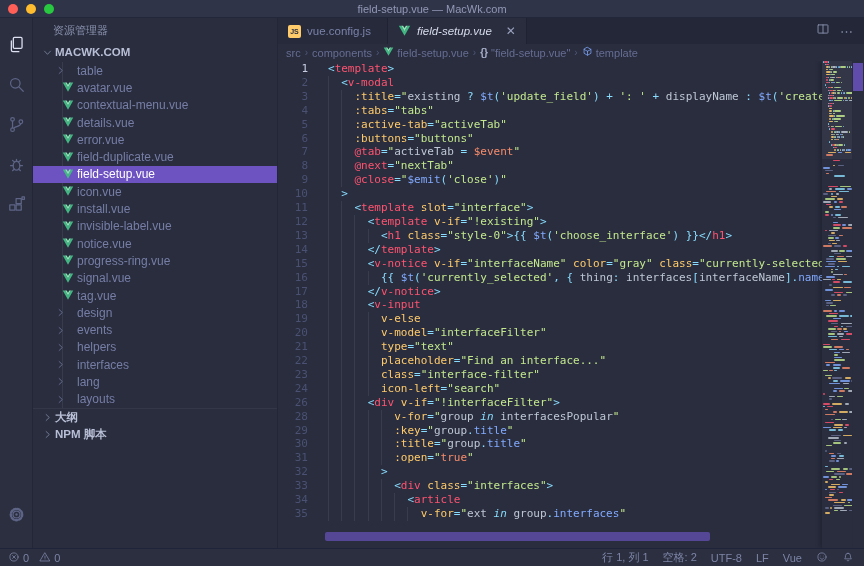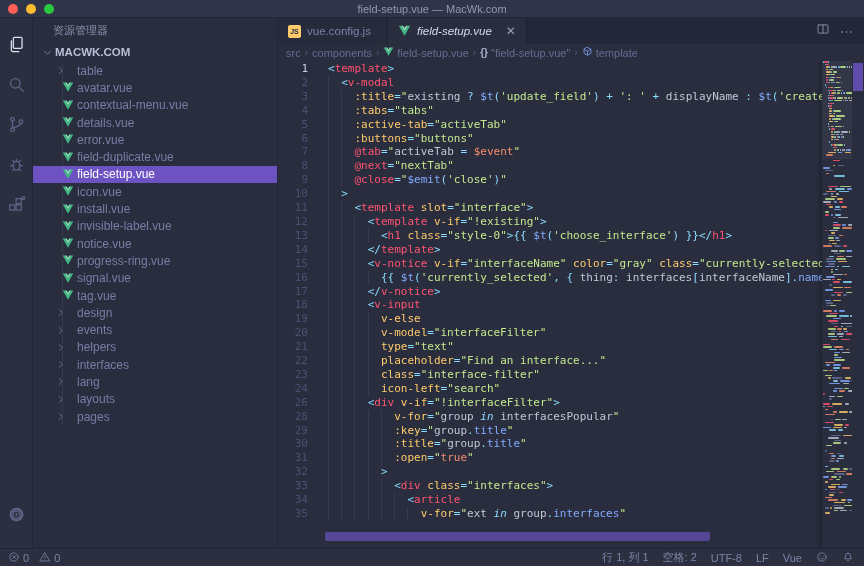--- a/index.html
+++ b/index.html
@@ -331,27 +331,37 @@
           <span class="tlabel">lang</span>
         </div>
         <div class="trow">
           <span class="chev">
             <svg viewBox="0 0 24 24" fill="none" stroke="currentColor" stroke-width="1.6" stroke-linecap="round" stroke-linejoin="round">
               <path d="M9 5.5l7 6.5-7 6.5"></path>
             </svg>
           </span>
           <span class="tlabel">layouts</span>
         </div>
-        <div class="trow">
+      </div>
+    <div class="sb-bottomsec" id="sb-bottom">
+        <div class="sb-section" style="height: 17px;">
           <span class="chev">
             <svg viewBox="0 0 24 24" fill="none" stroke="currentColor" stroke-width="1.6" stroke-linecap="round" stroke-linejoin="round">
               <path d="M9 5.5l7 6.5-7 6.5"></path>
             </svg>
           </span>
-          <span class="tlabel">pages</span>
+          <span>大纲</span>
+        </div>
+        <div class="sb-section" style="height: 17px;">
+          <span class="chev">
+            <svg viewBox="0 0 24 24" fill="none" stroke="currentColor" stroke-width="1.6" stroke-linecap="round" stroke-linejoin="round">
+              <path d="M9 5.5l7 6.5-7 6.5"></path>
+            </svg>
+          </span>
+          <span>NPM 脚本</span>
         </div>
       </div>
   </div>
 
   <div class="editor">
     <div class="tabbar" id="tabbar">
         <div class="tab">
           <span class="js-badge">JS</span>
           <span class="tab-label">vue.config.js</span>
         </div>
@@ -415,21 +425,21 @@
           <div class="cl"><span class="ln">10</span><span class="lc"><span class="ind"></span><span style="color: rgb(137, 221, 255);">&gt;</span></span></div>
           <div class="cl"><span class="ln">11</span><span class="lc"><span class="ind"></span><span class="ind"></span><span style="color: rgb(137, 221, 255);">&lt;</span><span style="color: rgb(255, 83, 112);">template</span><span style="color: rgb(255, 203, 107);"> slot</span><span style="color: rgb(137, 221, 255);">=</span><span style="color: rgb(195, 232, 141);">"interface"</span><span style="color: rgb(137, 221, 255);">&gt;</span></span></div>
           <div class="cl"><span class="ln">12</span><span class="lc"><span class="ind"></span><span class="ind"></span><span class="ind"></span><span style="color: rgb(137, 221, 255);">&lt;</span><span style="color: rgb(255, 83, 112);">template</span><span style="color: rgb(255, 203, 107);"> v-if</span><span style="color: rgb(137, 221, 255);">=</span><span style="color: rgb(195, 232, 141);">"!existing"</span><span style="color: rgb(137, 221, 255);">&gt;</span></span></div>
           <div class="cl"><span class="ln">13</span><span class="lc"><span class="ind"></span><span class="ind"></span><span class="ind"></span><span class="ind"></span><span style="color: rgb(137, 221, 255);">&lt;</span><span style="color: rgb(255, 83, 112);">h1</span><span style="color: rgb(255, 203, 107);"> class</span><span style="color: rgb(137, 221, 255);">=</span><span style="color: rgb(195, 232, 141);">"style-0"</span><span style="color: rgb(137, 221, 255);">&gt;{{ </span><span style="color: rgb(130, 170, 255);">$t</span><span style="color: rgb(137, 221, 255);">(</span><span style="color: rgb(195, 232, 141);">'choose_interface'</span><span style="color: rgb(137, 221, 255);">) }}</span><span style="color: rgb(137, 221, 255);">&lt;/</span><span style="color: rgb(255, 83, 112);">h1</span><span style="color: rgb(137, 221, 255);">&gt;</span></span></div>
           <div class="cl"><span class="ln">14</span><span class="lc"><span class="ind"></span><span class="ind"></span><span class="ind"></span><span style="color: rgb(137, 221, 255);">&lt;/</span><span style="color: rgb(255, 83, 112);">template</span><span style="color: rgb(137, 221, 255);">&gt;</span></span></div>
           <div class="cl"><span class="ln">15</span><span class="lc"><span class="ind"></span><span class="ind"></span><span class="ind"></span><span style="color: rgb(137, 221, 255);">&lt;</span><span style="color: rgb(255, 83, 112);">v-notice</span><span style="color: rgb(255, 203, 107);"> v-if</span><span style="color: rgb(137, 221, 255);">=</span><span style="color: rgb(195, 232, 141);">"interfaceName"</span><span style="color: rgb(255, 203, 107);"> color</span><span style="color: rgb(137, 221, 255);">=</span><span style="color: rgb(195, 232, 141);">"gray"</span><span style="color: rgb(255, 203, 107);"> class</span><span style="color: rgb(137, 221, 255);">=</span><span style="color: rgb(195, 232, 141);">"currently-selected"</span></span></div>
           <div class="cl"><span class="ln">16</span><span class="lc"><span class="ind"></span><span class="ind"></span><span class="ind"></span><span class="ind"></span><span style="color: rgb(137, 221, 255);">{{ </span><span style="color: rgb(130, 170, 255);">$t</span><span style="color: rgb(137, 221, 255);">(</span><span style="color: rgb(195, 232, 141);">'currently_selected'</span><span style="color: rgb(137, 221, 255);">, { </span><span style="color: rgb(191, 199, 213);">thing</span><span style="color: rgb(137, 221, 255);">: </span><span style="color: rgb(191, 199, 213);">interfaces</span><span style="color: rgb(137, 221, 255);">[</span><span style="color: rgb(191, 199, 213);">interfaceName</span><span style="color: rgb(137, 221, 255);">].</span><span style="color: rgb(130, 170, 255);">name</span></span></div>
           <div class="cl"><span class="ln">17</span><span class="lc"><span class="ind"></span><span class="ind"></span><span class="ind"></span><span style="color: rgb(137, 221, 255);">&lt;/</span><span style="color: rgb(255, 83, 112);">v-notice</span><span style="color: rgb(137, 221, 255);">&gt;</span></span></div>
           <div class="cl"><span class="ln">18</span><span class="lc"><span class="ind"></span><span class="ind"></span><span class="ind"></span><span style="color: rgb(137, 221, 255);">&lt;</span><span style="color: rgb(255, 83, 112);">v-input</span></span></div>
           <div class="cl"><span class="ln">19</span><span class="lc"><span class="ind"></span><span class="ind"></span><span class="ind"></span><span class="ind"></span><span style="color: rgb(255, 203, 107);">v-else</span></span></div>
-          <div class="cl"><span class="ln">20</span><span class="lc"><span class="ind"></span><span class="ind"></span><span class="ind"></span><span class="ind"></span><span style="color: rgb(255, 203, 107); font-family: Liberation Mono, monospace;">v-model</span><span style="color: rgb(137, 221, 255);">=</span><span style="color: rgb(195, 232, 141);">"interfaceFilter"</span></span></div>
+          <div class="cl"><span class="ln">20</span><span class="lc"><span class="ind"></span><span class="ind"></span><span class="ind"></span><span class="ind"></span><span style="color: rgb(255, 203, 107);">v-model</span><span style="color: rgb(137, 221, 255);">=</span><span style="color: rgb(195, 232, 141);">"interfaceFilter"</span></span></div>
           <div class="cl"><span class="ln">21</span><span class="lc"><span class="ind"></span><span class="ind"></span><span class="ind"></span><span class="ind"></span><span style="color: rgb(255, 203, 107);">type</span><span style="color: rgb(137, 221, 255);">=</span><span style="color: rgb(195, 232, 141);">"text"</span></span></div>
           <div class="cl"><span class="ln">22</span><span class="lc"><span class="ind"></span><span class="ind"></span><span class="ind"></span><span class="ind"></span><span style="color: rgb(255, 203, 107);">placeholder</span><span style="color: rgb(137, 221, 255);">=</span><span style="color: rgb(195, 232, 141);">"Find an interface..."</span></span></div>
           <div class="cl"><span class="ln">23</span><span class="lc"><span class="ind"></span><span class="ind"></span><span class="ind"></span><span class="ind"></span><span style="color: rgb(255, 203, 107);">class</span><span style="color: rgb(137, 221, 255);">=</span><span style="color: rgb(195, 232, 141);">"interface-filter"</span></span></div>
           <div class="cl"><span class="ln">24</span><span class="lc"><span class="ind"></span><span class="ind"></span><span class="ind"></span><span class="ind"></span><span style="color: rgb(255, 203, 107);">icon-left</span><span style="color: rgb(137, 221, 255);">=</span><span style="color: rgb(195, 232, 141);">"search"</span></span></div>
           <div class="cl"><span class="ln">26</span><span class="lc"><span class="ind"></span><span class="ind"></span><span class="ind"></span><span style="color: rgb(137, 221, 255);">&lt;</span><span style="color: rgb(255, 83, 112);">div</span><span style="color: rgb(255, 203, 107);"> v-if</span><span style="color: rgb(137, 221, 255);">=</span><span style="color: rgb(195, 232, 141);">"!interfaceFilter"</span><span style="color: rgb(137, 221, 255);">&gt;</span></span></div>
           <div class="cl"><span class="ln">28</span><span class="lc"><span class="ind"></span><span class="ind"></span><span class="ind"></span><span class="ind"></span><span class="ind"></span><span style="color: rgb(255, 203, 107);">v-for</span><span style="color: rgb(137, 221, 255);">=</span><span style="color: rgb(195, 232, 141);">"</span><span style="color: rgb(191, 199, 213);">group </span><span style="color: rgb(137, 221, 255); font-style: italic;">in</span><span style="color: rgb(191, 199, 213);"> interfacesPopular</span><span style="color: rgb(195, 232, 141);">"</span></span></div>
           <div class="cl"><span class="ln">29</span><span class="lc"><span class="ind"></span><span class="ind"></span><span class="ind"></span><span class="ind"></span><span class="ind"></span><span style="color: rgb(255, 203, 107);">:key</span><span style="color: rgb(137, 221, 255);">=</span><span style="color: rgb(195, 232, 141);">"</span><span style="color: rgb(191, 199, 213);">group</span><span style="color: rgb(137, 221, 255);">.</span><span style="color: rgb(130, 170, 255);">title</span><span style="color: rgb(195, 232, 141);">"</span></span></div>
           <div class="cl"><span class="ln">30</span><span class="lc"><span class="ind"></span><span class="ind"></span><span class="ind"></span><span class="ind"></span><span class="ind"></span><span style="color: rgb(255, 203, 107);">:title</span><span style="color: rgb(137, 221, 255);">=</span><span style="color: rgb(195, 232, 141);">"</span><span style="color: rgb(191, 199, 213);">group</span><span style="color: rgb(137, 221, 255);">.</span><span style="color: rgb(130, 170, 255);">title</span><span style="color: rgb(195, 232, 141);">"</span></span></div>
           <div class="cl"><span class="ln">31</span><span class="lc"><span class="ind"></span><span class="ind"></span><span class="ind"></span><span class="ind"></span><span class="ind"></span><span style="color: rgb(255, 203, 107);">:open</span><span style="color: rgb(137, 221, 255);">=</span><span style="color: rgb(195, 232, 141);">"</span><span style="color: rgb(247, 140, 108);">true</span><span style="color: rgb(195, 232, 141);">"</span></span></div>
           <div class="cl"><span class="ln">32</span><span class="lc"><span class="ind"></span><span class="ind"></span><span class="ind"></span><span class="ind"></span><span style="color: rgb(137, 221, 255);">&gt;</span></span></div>

